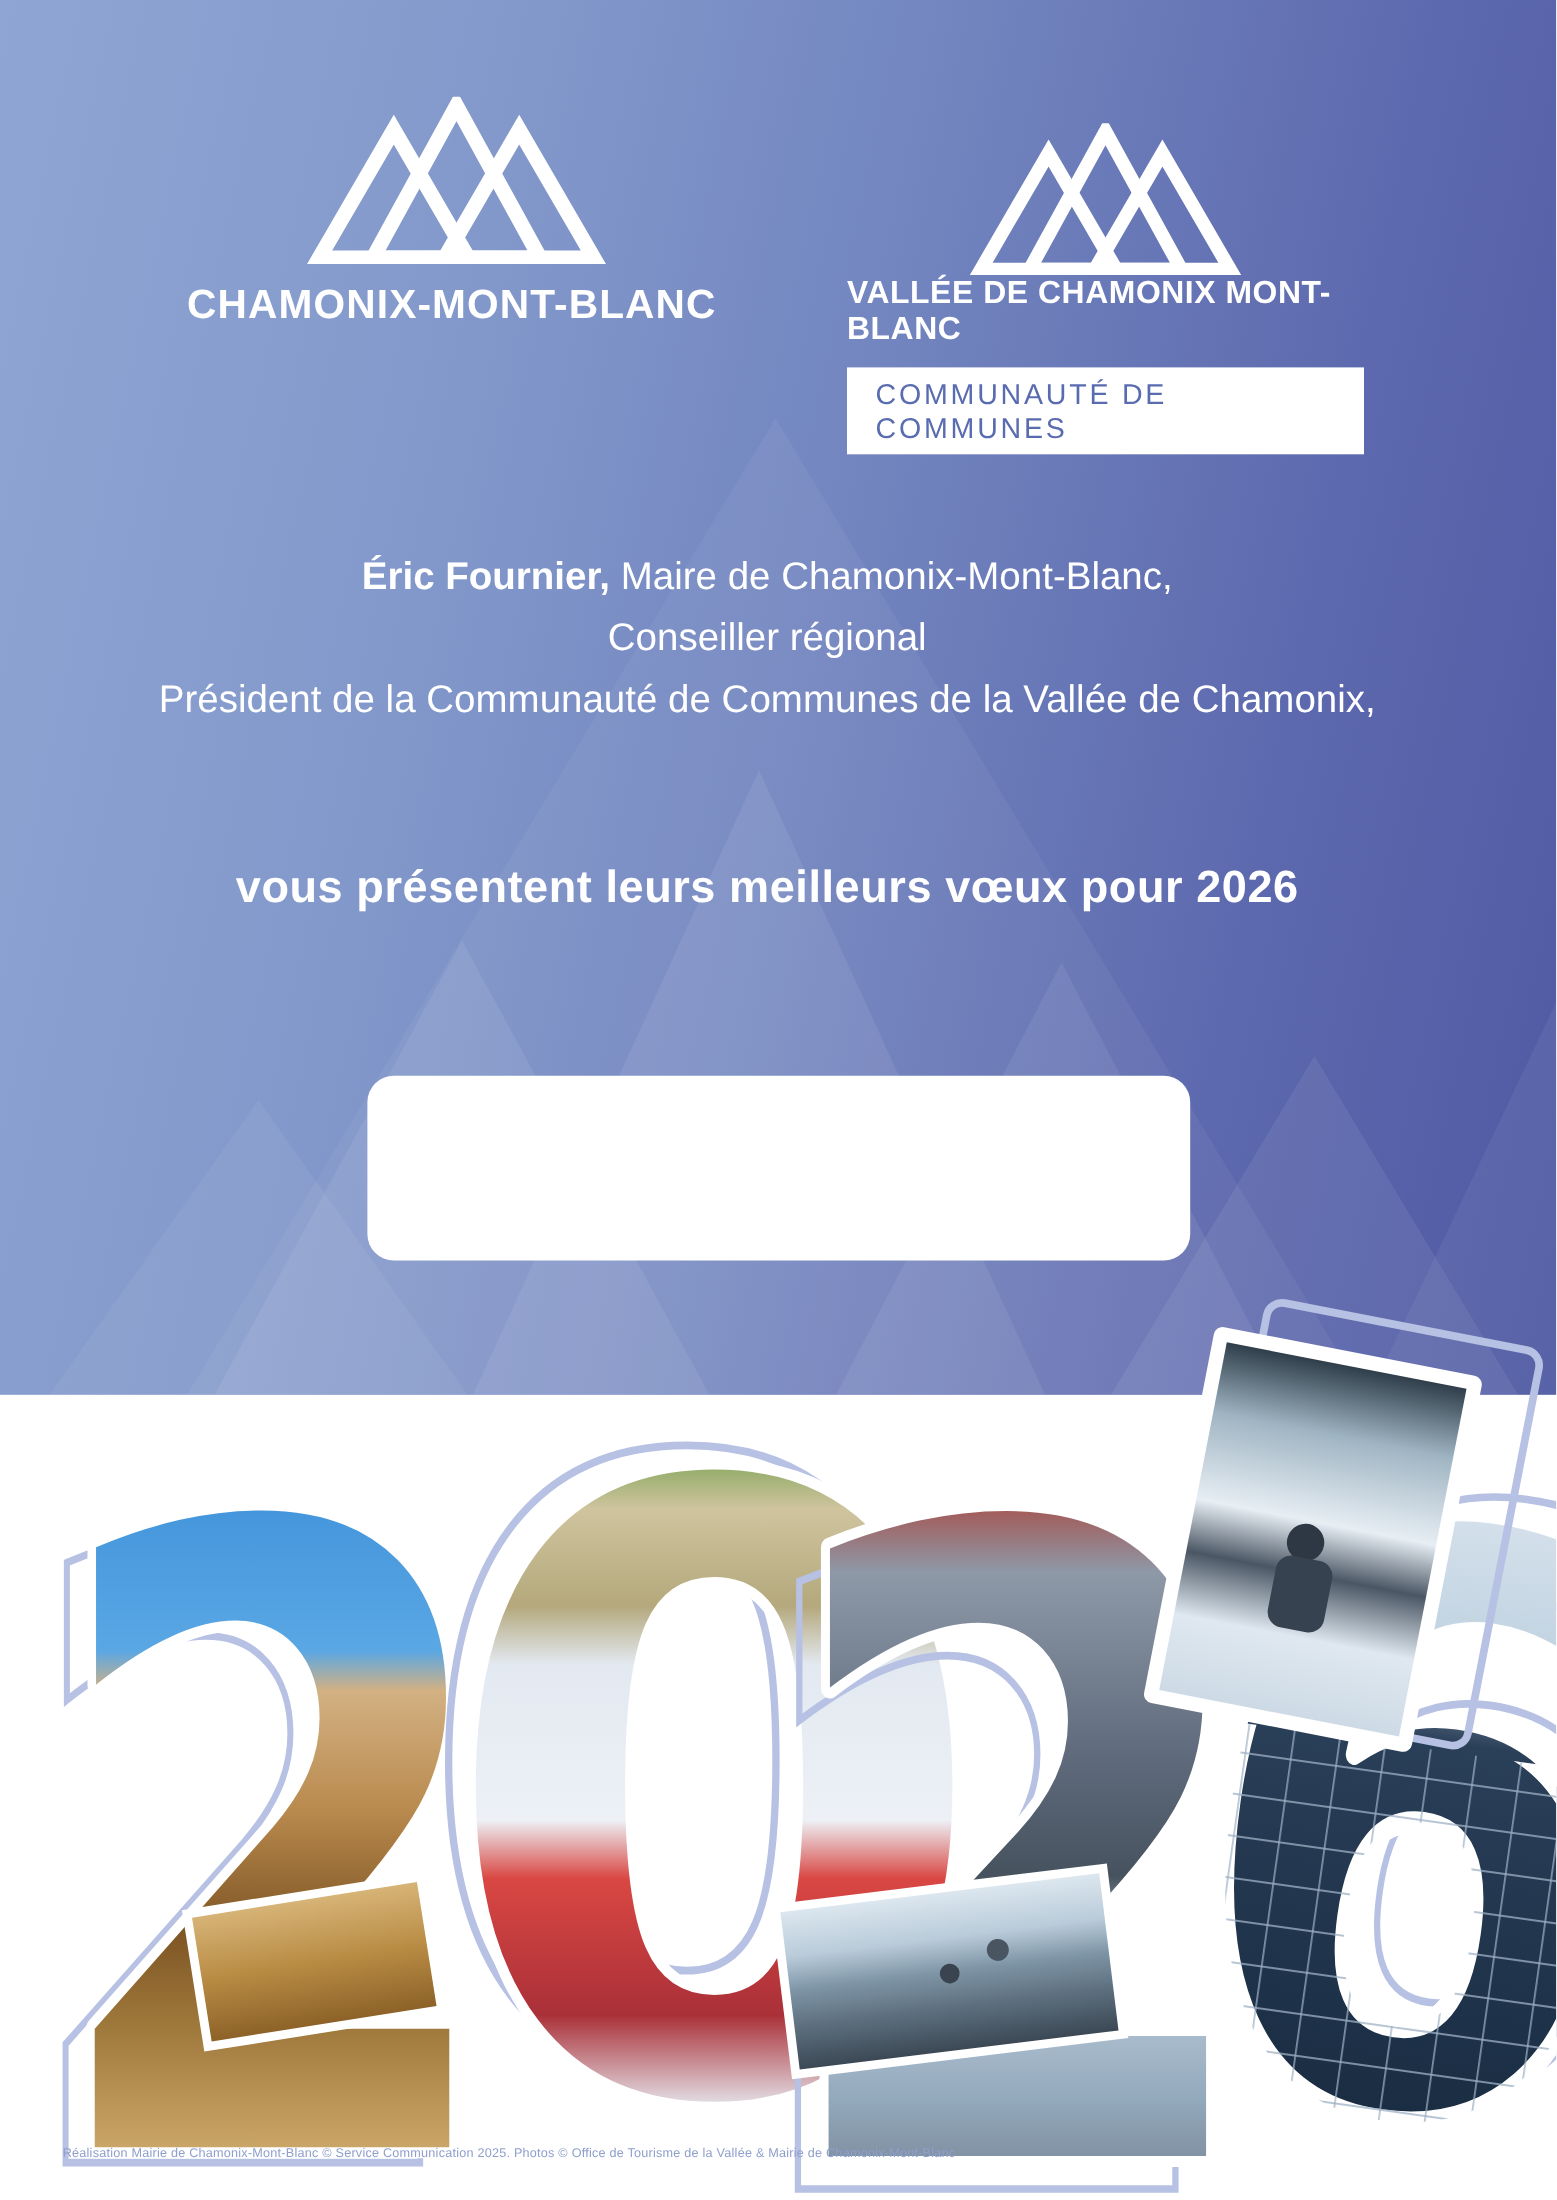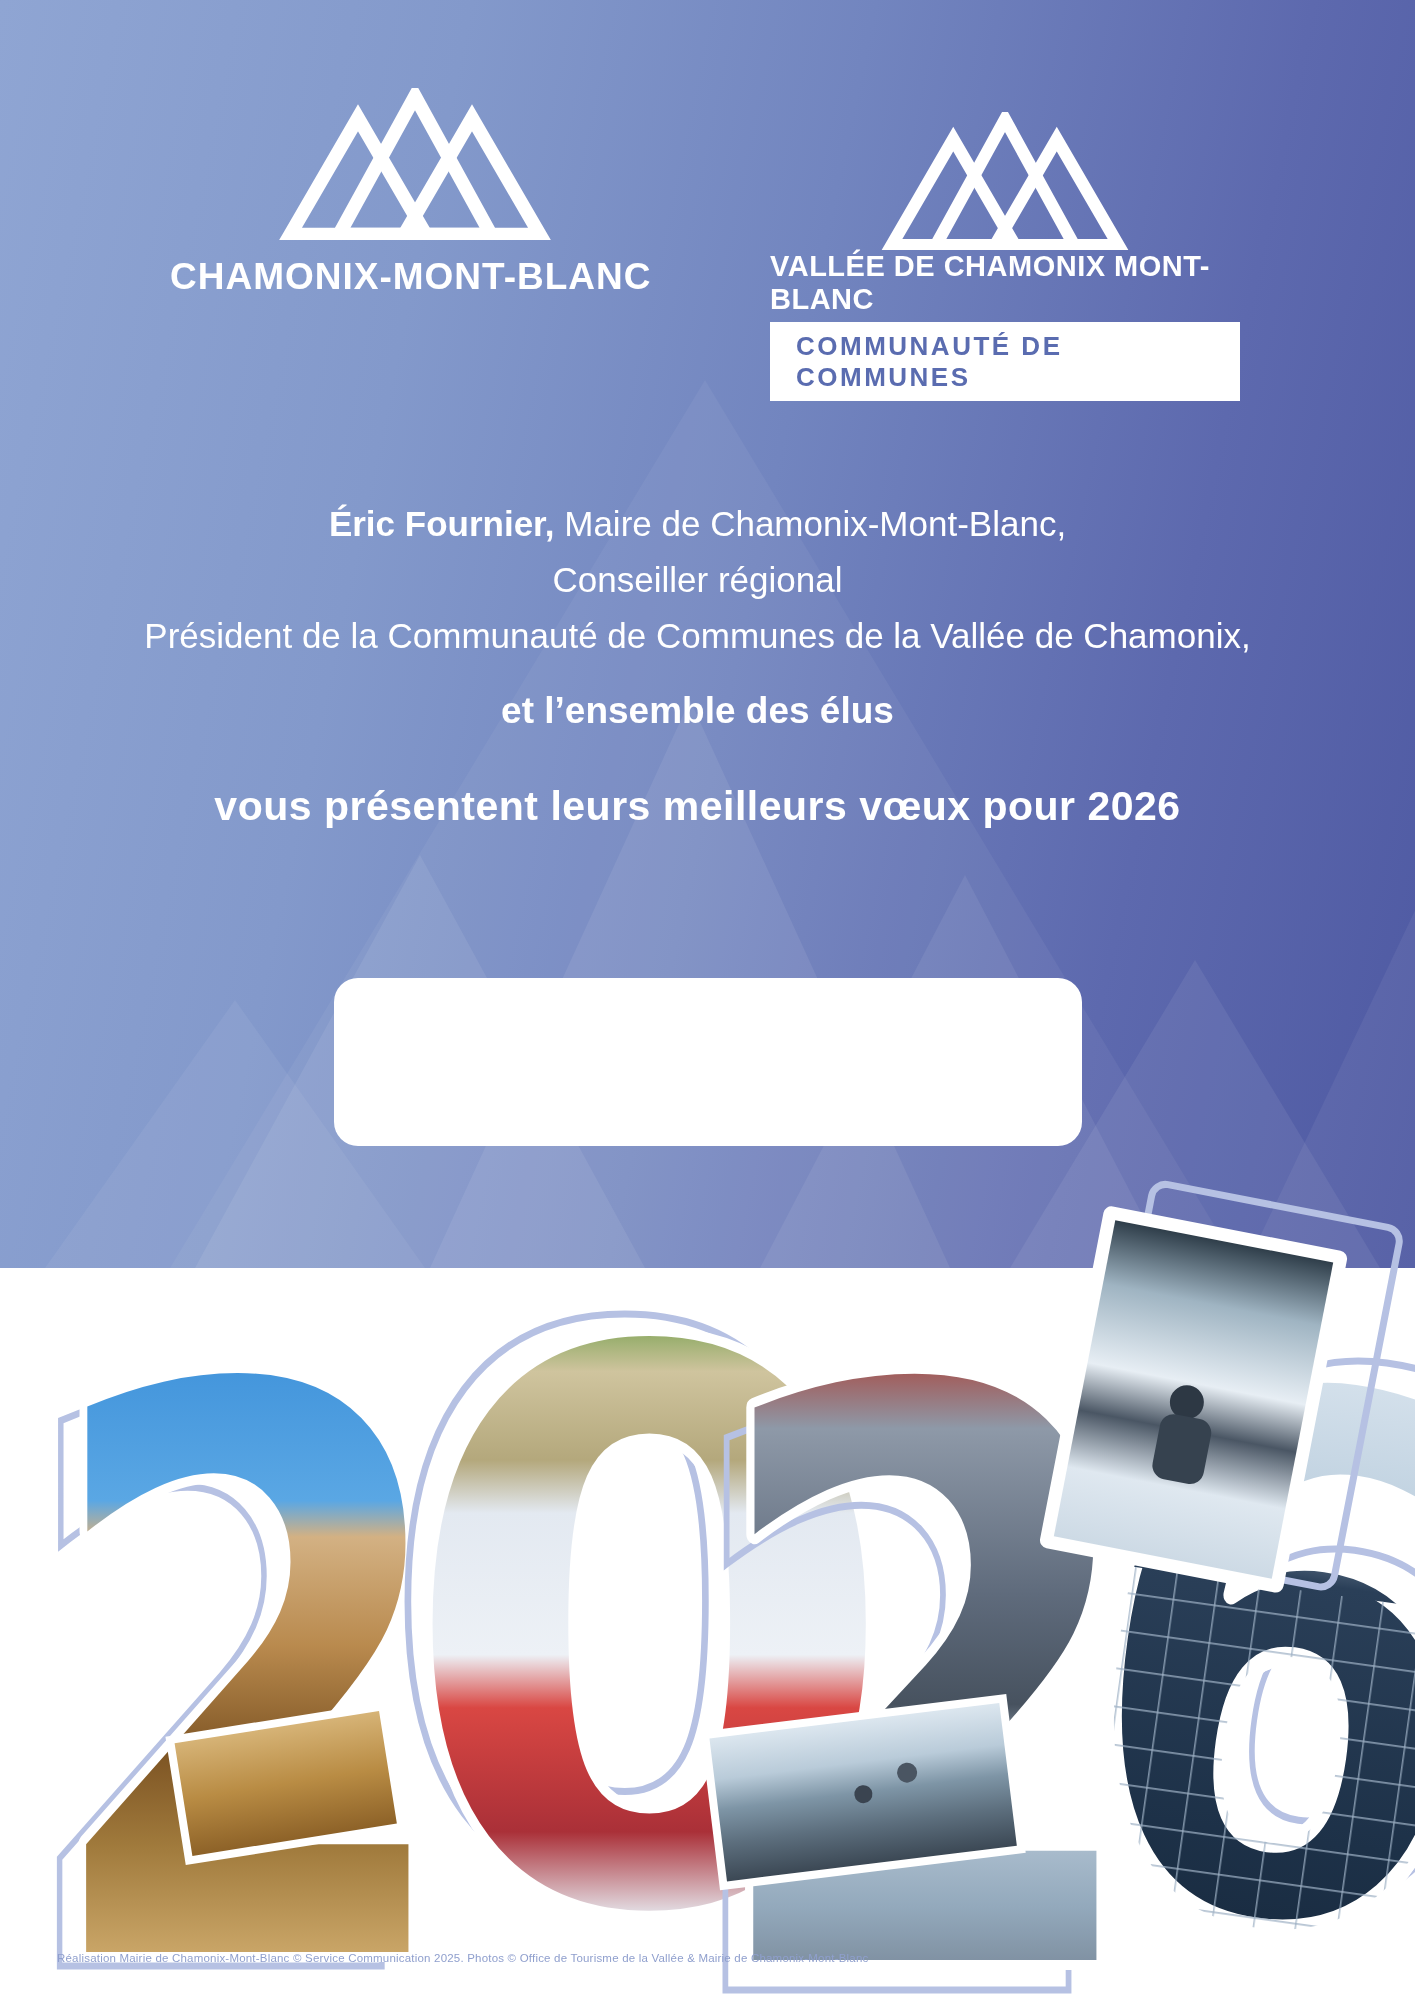--- a/index.html
+++ b/index.html
@@ -22,23 +22,23 @@
   .logo-left  { left:170px; top:88px;  width:490px; }
   .logo-right { left:770px; top:112px; width:470px; }
   .logo .icon { display:block; margin:0 auto; }
   .logo-left .brand {
     margin-top:16px; font-size:37px; font-weight:bold; letter-spacing:1px;
   }
   .logo-right .brand {
     margin-top:0; font-size:29px; font-weight:bold; letter-spacing:0.5px;
   }
   .cc-badge {
-    display:inline-block; margin-top:6px; padding:9px 26px 8px 26px;
+    display:inline-block; margin-top:18px; padding:9px 26px 8px 26px;
     background:#ffffff; color:#5a6cb0;
-    font-size:26px; font-weight:bold; letter-spacing:2.5px;
+    font-size:26px; font-weight:normal; letter-spacing:2.5px;
   }
 
   
   .copy { position:absolute; left:0; width:1395px; text-align:center; color:#ffffff; }
   .intro    { top:496px; font-size:35px; line-height:56px; font-weight:400; }
   .intro b  { font-weight:bold; }
   .ensemble { top:690px; font-size:37px; font-weight:bold; }
   .voeux    { top:783px; font-size:41px; font-weight:bold; letter-spacing:0.5px; }
   .ceremonie{ top:880px; font-size:36px; font-weight:400; }
 
@@ -116,21 +116,20 @@
       <div class="brand">VALLÉE DE CHAMONIX MONT-BLANC</div>
       <div class="cc-badge">COMMUNAUTÉ DE COMMUNES</div>
     </div>
 
     <div class="copy intro">
       <div><b>Éric Fournier,</b><span> Maire de Chamonix-Mont-Blanc,</span></div>
       <div>Conseiller régional</div>
       <div>Président de la Communauté de Communes de la Vallée de Chamonix,</div>
     </div>
 
-    <div class="copy ensemble">et l’ensemble des élus</div>
 
     <div class="copy voeux">vous présentent leurs meilleurs vœux pour 2026</div>
 
 
     <div class="date-box">
       <span class="date-line1"><span class="squeeze">SAMEDI 17 JANVIER À 18H</span></span>
       <span class="date-line2"><span class="squeeze">Majestic • Chamonix-Mont-Blanc</span></span>
     </div>
   </div>
 

